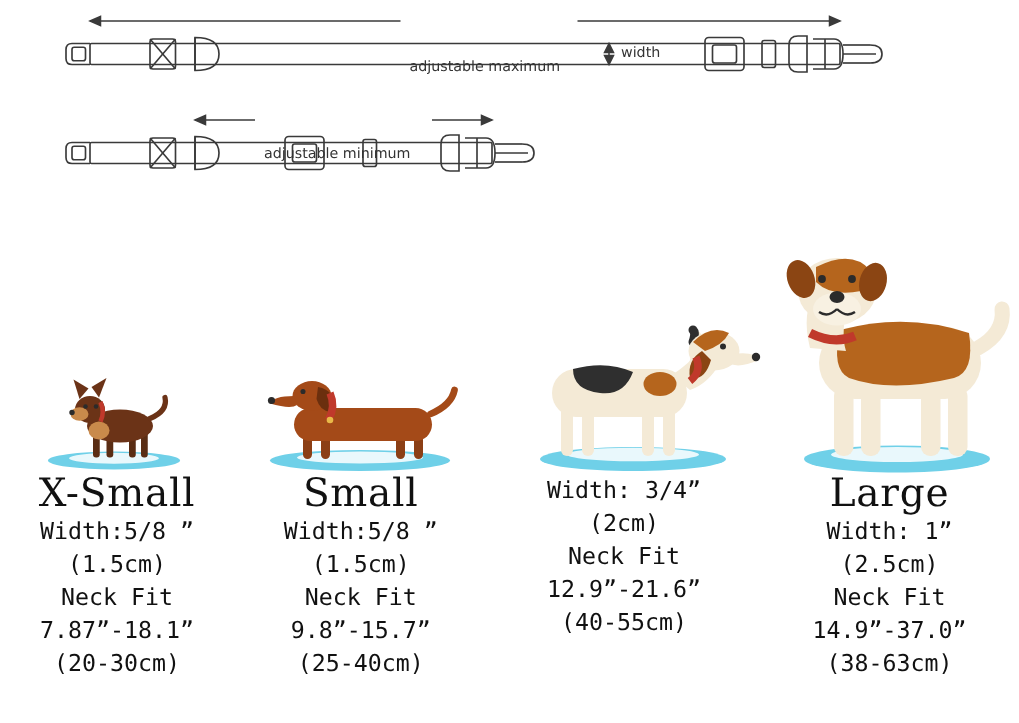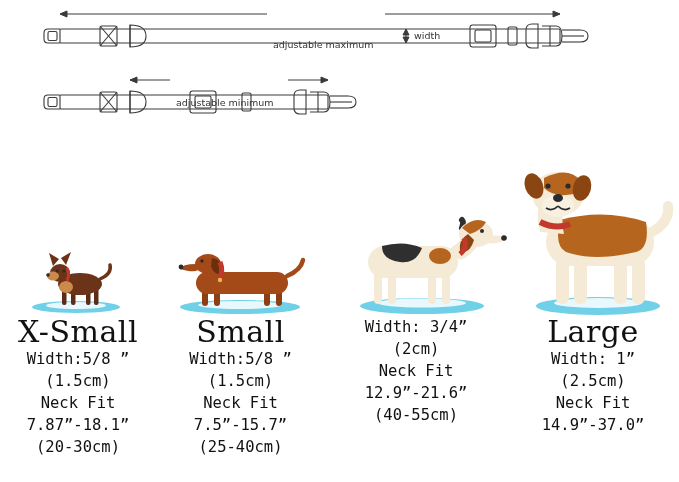--- a/index.html
+++ b/index.html
@@ -43,21 +43,21 @@
   }
 
   
   .size-col {
     position: absolute;
     text-align: center;
     color: #111;
   }
   .size-title {
     font-family: "DejaVu Serif", serif;
-    font-size: 30px;
+    font-size: 26px;
     letter-spacing: 0.5px;
     line-height: 1.05;
     white-space: nowrap;
   }
   .size-line {
     font-family: "DejaVu Sans Mono", monospace;
     font-size: 15.5px;
     line-height: 1.42;
     white-space: nowrap;
   }
@@ -282,33 +282,34 @@
     <div class="size-line">Neck Fit</div>
     <div class="size-line">7.87”-18.1”</div>
     <div class="size-line">(20-30cm)</div>
   </div>
 
   <div class="size-col" id="col-small">
     <div class="size-title">Small</div>
     <div class="size-line">Width:5/8 ”</div>
     <div class="size-line">(1.5cm)</div>
     <div class="size-line">Neck Fit</div>
-    <div class="size-line">7.5”-15.7”</div>
+    <div class="size-line">9.8”-15.7”</div>
     <div class="size-line">(25-40cm)</div>
   </div>
 
   <div class="size-col" id="col-medium">
     <div class="size-line">Width: 3/4”</div>
     <div class="size-line">(2cm)</div>
     <div class="size-line">Neck Fit</div>
     <div class="size-line">12.9”-21.6”</div>
     <div class="size-line">(40-55cm)</div>
   </div>
 
   <div class="size-col" id="col-large">
     <div class="size-title">Large</div>
     <div class="size-line">Width: 1”</div>
     <div class="size-line">(2.5cm)</div>
     <div class="size-line">Neck Fit</div>
     <div class="size-line">14.9”-37.0”</div>
+    <div class="size-line">(38-63cm)</div>
   </div>
 
 </div>
 
 </body></html>

